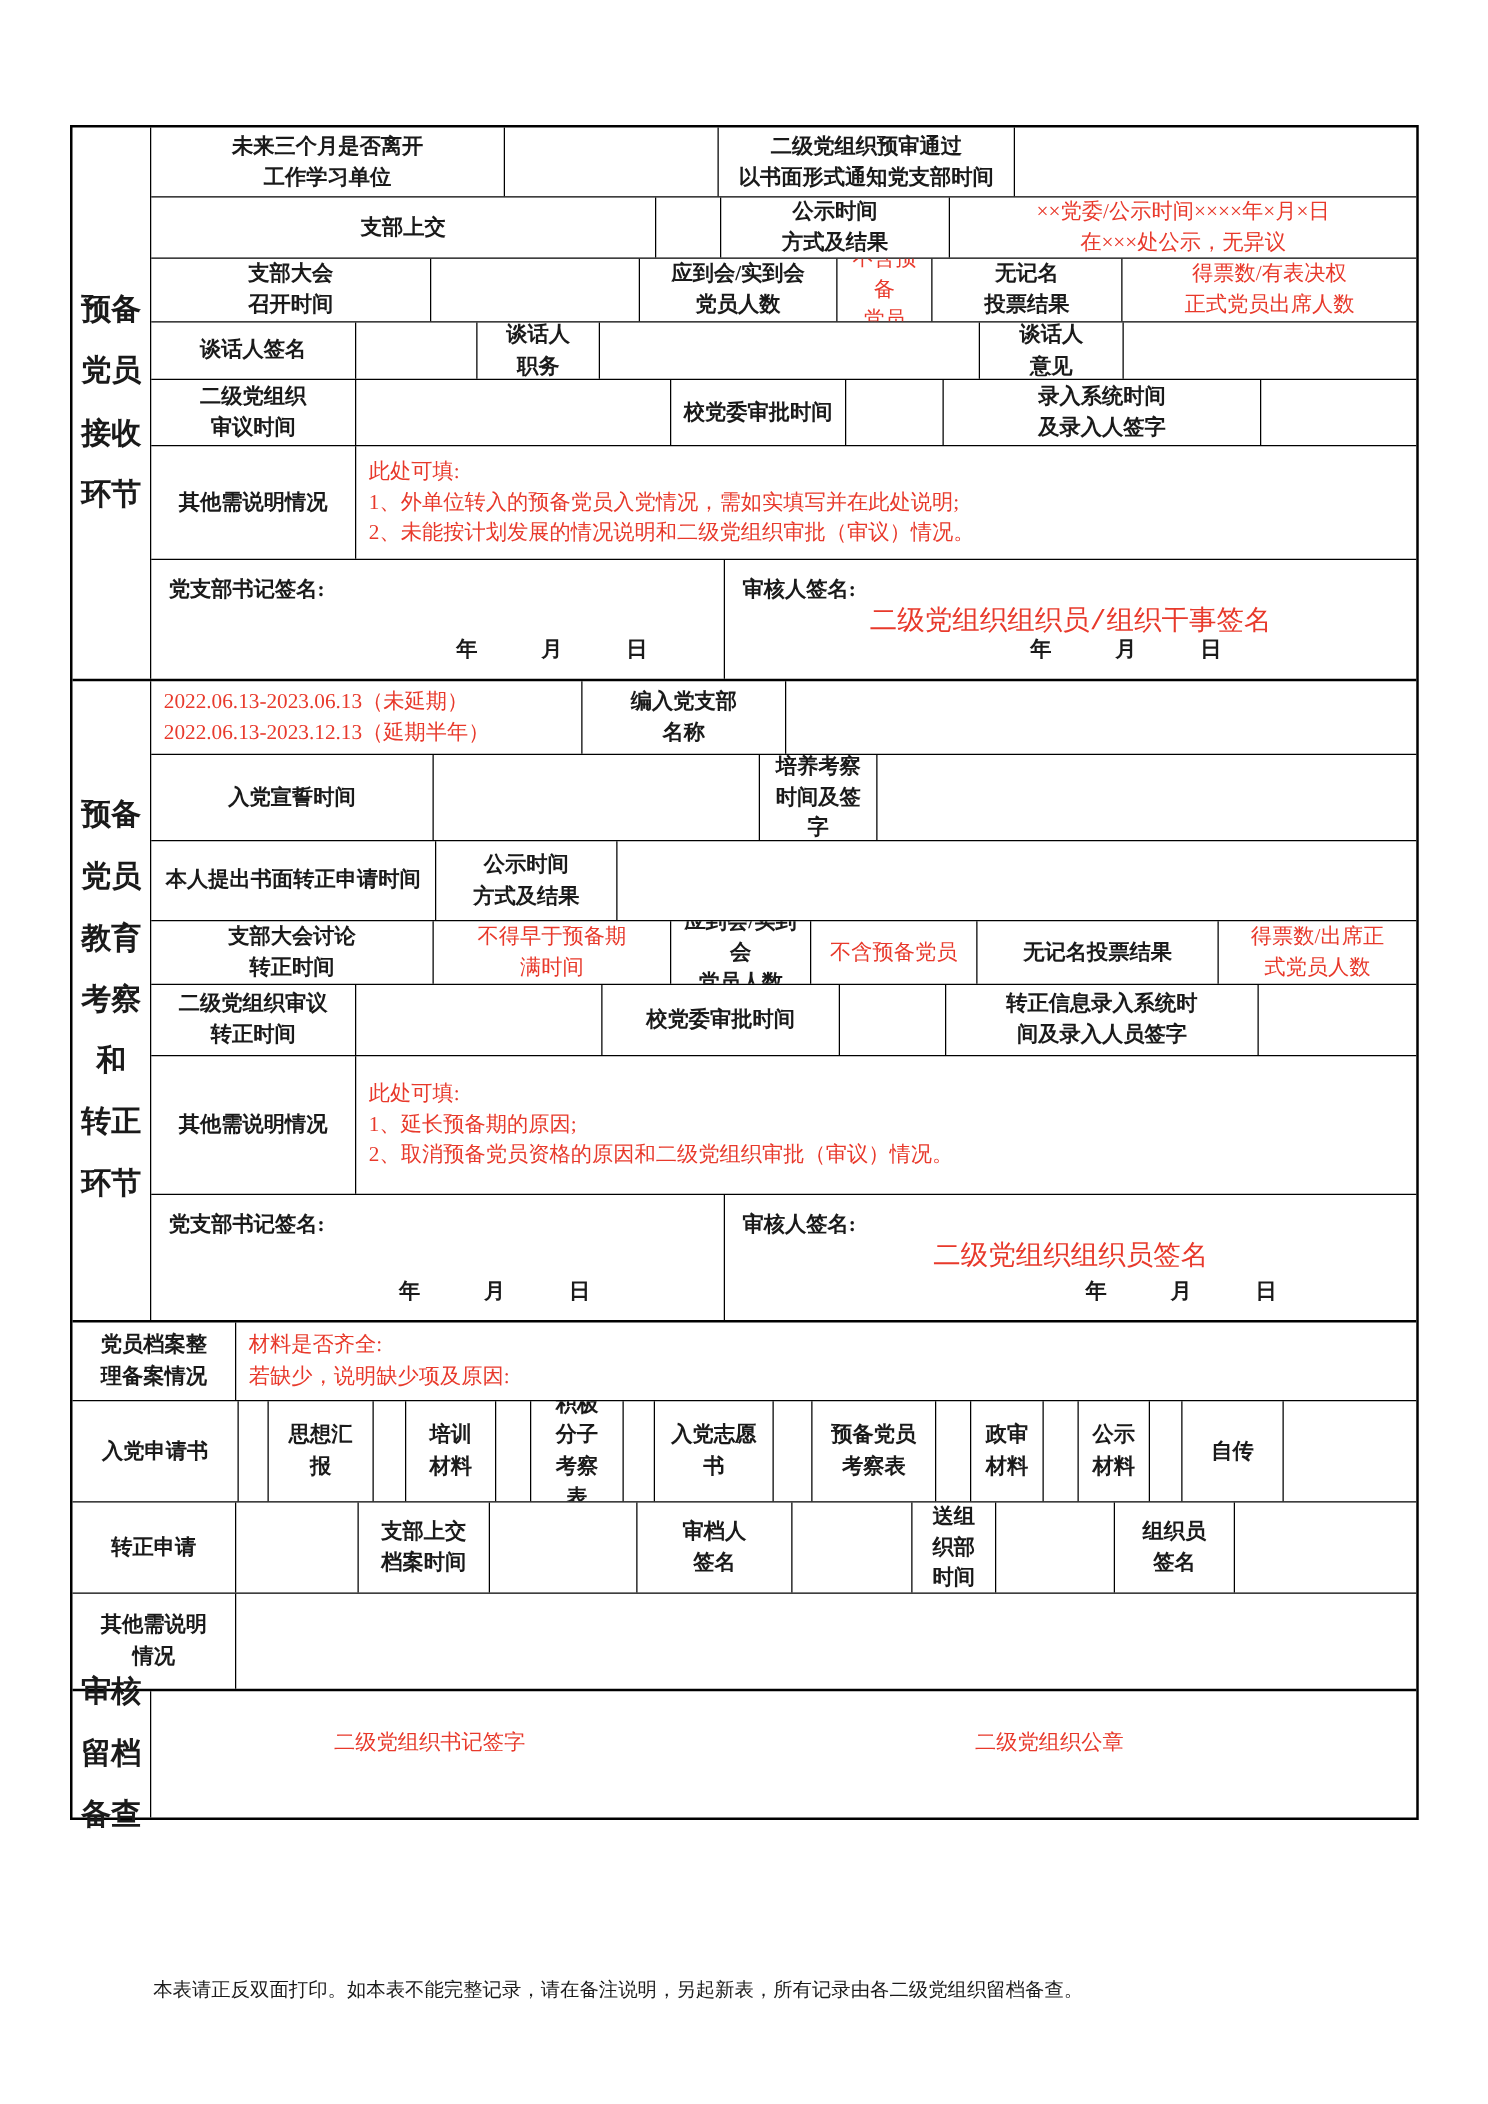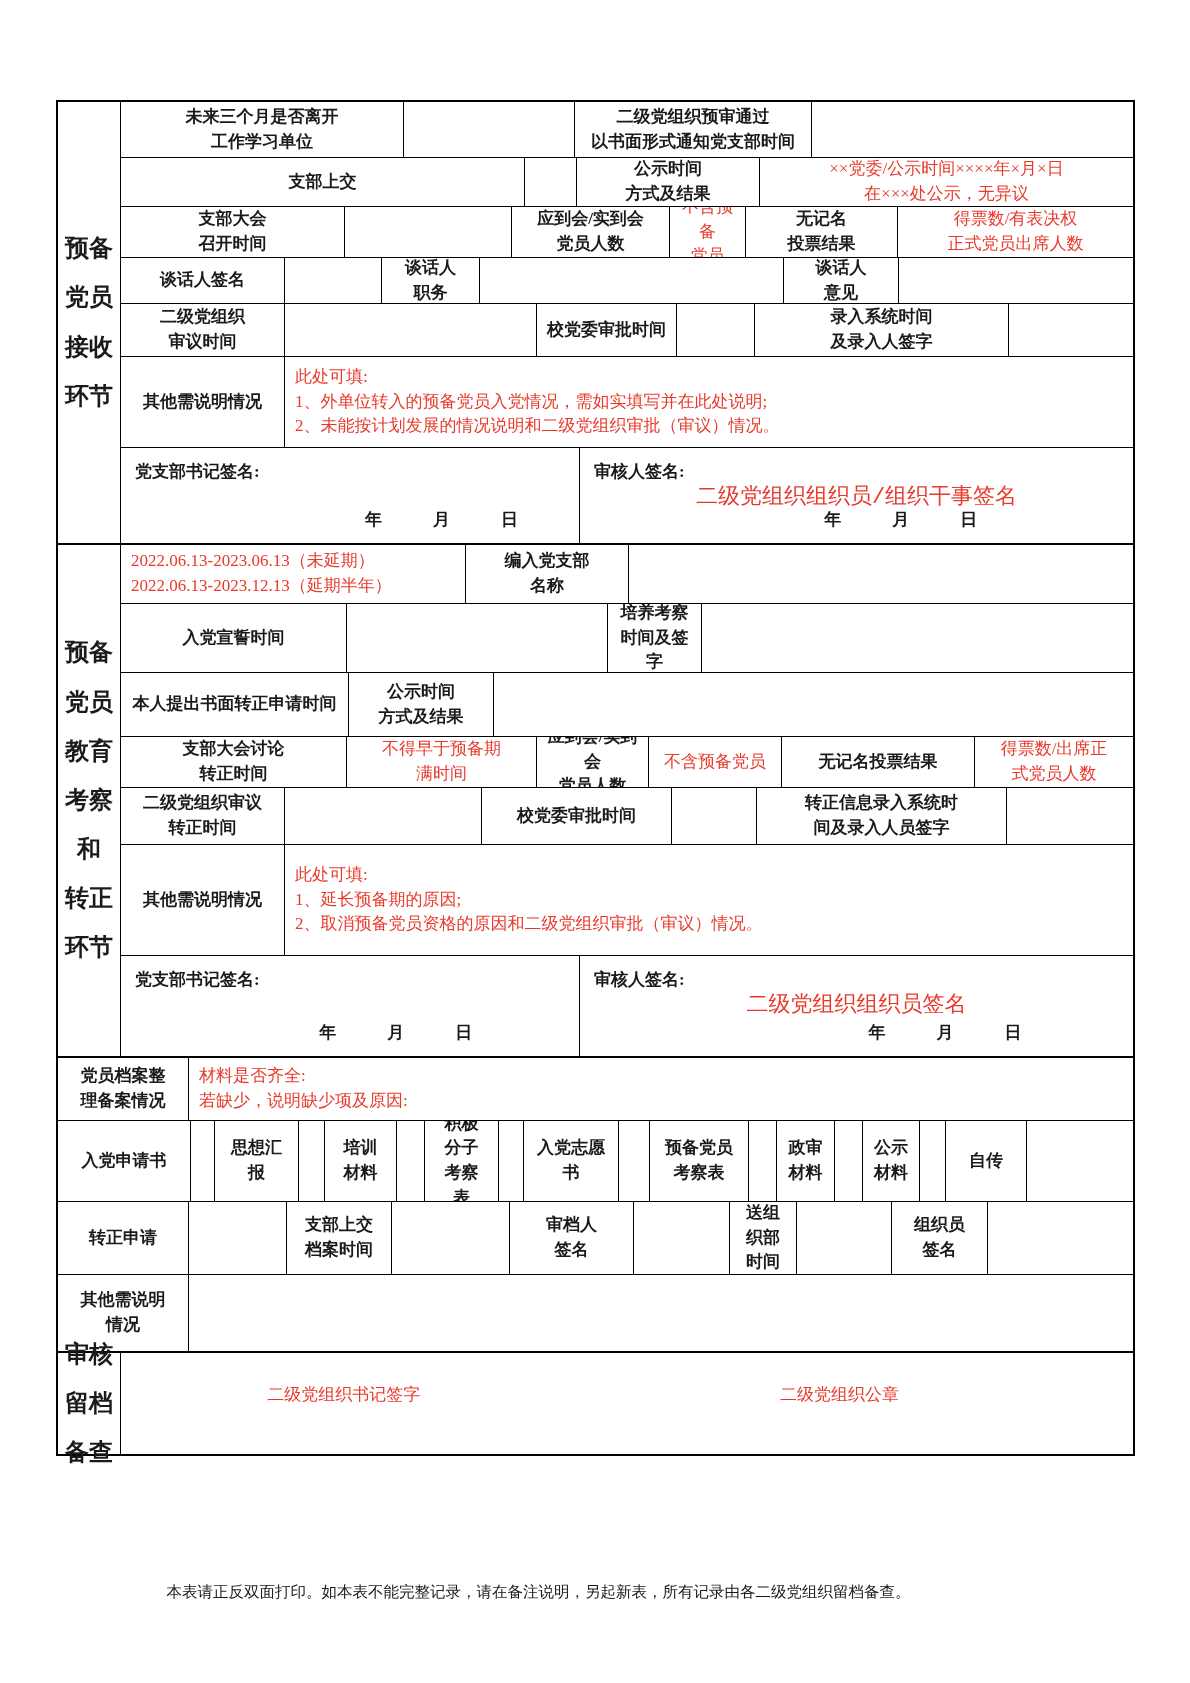--- a/index.html
+++ b/index.html
@@ -37,21 +37,21 @@
   .sig { position:relative; }
   .sig-label { position:absolute; top:12px; left:14px; font-weight:600; font-size:17px; }
   .sig-date { position:absolute; bottom:10px; font-weight:600; white-space:pre; transform:translateX(-50%); }
   .d70 { left:70%; } .d58 { left:58%; } .d60 { left:60%; } .d66 { left:66%; }
   .sig-note { position:absolute; top:34px; left:50%; transform:translateX(-50%); white-space:nowrap; font-size:22px;font-family:Liberation Mono, monospace; }
   .s4c { position:relative; flex:1 1 auto; }
   .s4txt { position:absolute; top:41%; transform:translate(-50%,-50%); white-space:nowrap; font-size:17px; }
   .p22 { left:22%; } .p71 { left:71%; }
   .footer {
     position:absolute; top:1582px; left:0; width:989px; text-align:center;
-    font-size:15.5px; font-weight:500; color:var(--text);padding-left:44px;
+    font-size:15.5px; font-weight:500; color:var(--text);
   }
 </style>
 </head>
 <body>
 
 <div class="form-table">
 
   <div class="section">
     <div class="side">预备
 党员

